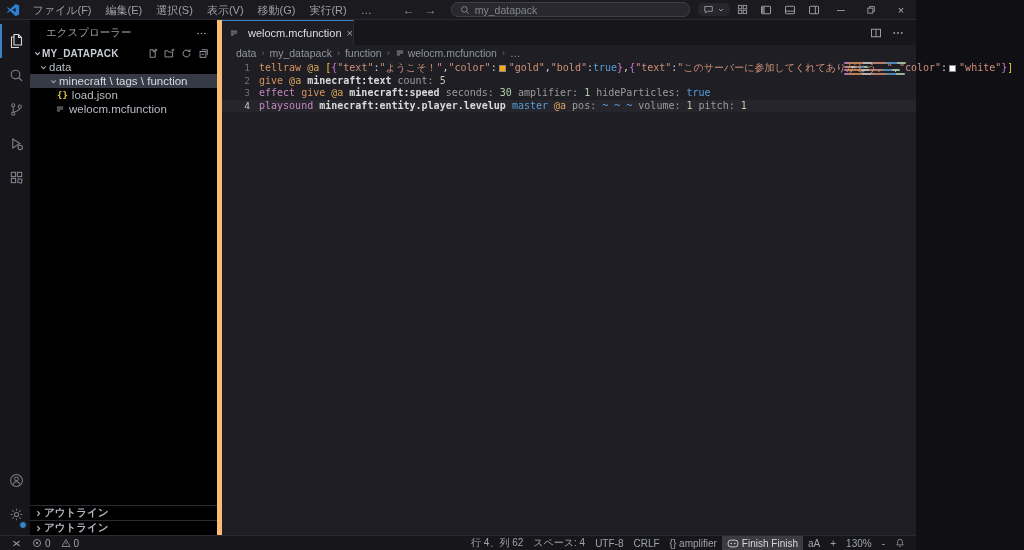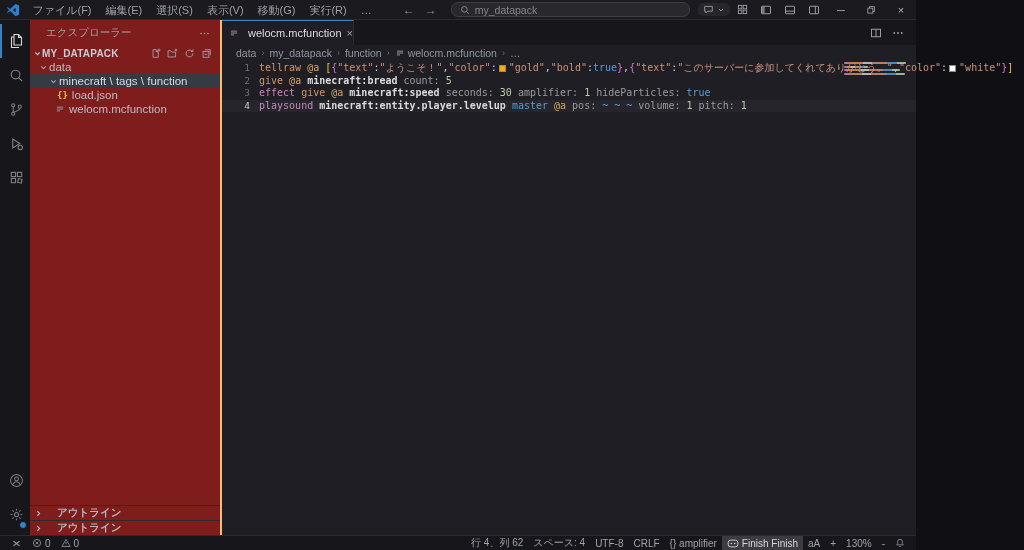--- a/index.html
+++ b/index.html
@@ -26,37 +26,37 @@
   .main { flex:1; display:flex; min-height:0; }
   .activitybar { width:30px; background:#17171b; display:flex; flex-direction:column; align-items:center;
     padding-top:4px; flex:0 0 30px; }
   .ab-item { width:30px; height:34px; display:flex; align-items:center; justify-content:center;
     color:#7a7f88; border-left:2px solid transparent; }
   .ab-item.active { color:#d7d7d7; border-left:2px solid #3584c8; }
   .ab-bottom { margin-top:auto; display:flex; flex-direction:column; align-items:center; padding-bottom:4px; }
   .ab-badge { position:absolute; right:3px; bottom:2px; width:8px; height:8px; border-radius:4px;
     background:#3584c8; border:1px solid #17171b; }
 
-  .sidebar { width:192px; background:#7f1d1d; border-right:2px solid #fdba74; display:flex;
+  .sidebar { width:192px; background:#000000; border-right:5px solid #fdba74; display:flex;
     flex-direction:column; flex:0 0 192px; color:#b8bcc4; }
   .sb-header { height:26px; display:flex; align-items:center; padding:0 10px 0 16px; color:#9da0a6;
     font-size:10.5px; }
   .sb-header .more { margin-left:auto; color:#9da0a6; }
   .sb-section { height:14px; display:flex; align-items:center; font-size:10px; font-weight:bold;
     color:#c8ccd4; padding-left:3px; letter-spacing:.2px; }
   .sb-actions { margin-left:auto; display:flex; gap:6px; padding-right:8px; color:#a7abb3; }
   .tree { font-size:11.5px; }
   .tree-row { height:14px; display:flex; align-items:center; white-space:nowrap; color:#b8bcc4; cursor:default; }
   .tree-row.selected { background:#353a44; color:#d6dae2; }
   .tree-row .chev { display:inline-flex; width:12px; justify-content:center; color:#9da0a6; }
   .json-ico { color:#d9c54a; font-weight:bold; font-size:9px; margin-right:4px;
     font-family:"DejaVu Sans Mono",monospace; }
   .file-ico { color:#8d929b; margin-right:4px; display:inline-flex; }
   .sb-bottomsections { margin-top:auto; }
-  .sb-bsec { height:15px; border-top:1px solid #2a2a30; display:flex; align-items:center; gap:14px;
+  .sb-bsec { height:15px; border-top:1px solid #2a2a30; display:flex; align-items:center; gap:1px;
     font-size:10.5px; font-weight:bold; color:#b4b8c0; padding-left:4px; }
 
   
   .editor { flex:1; display:flex; flex-direction:column; min-width:0; position:relative; }
   .tabstrip { height:25px; background:#17171b; display:flex; flex:0 0 25px; }
   .tab { width:132px; background:#1e1e24; border-top:1px solid #3584c8; border-right:1px solid #2a2a30;
     display:flex; align-items:center; gap:5px; padding:0 7px; font-size:11px; color:#dcdee3; }
   .tab .close { margin-left:auto; color:#9da0a6; font-size:11px; }
   .editor-actions { margin-left:auto; display:flex; align-items:center; gap:10px; padding-right:12px;
     color:#9da0a6; }
@@ -401,21 +401,21 @@
           </span>
         </div>
       <div class="code-area" id="code">
         <div class="minimap" id="minimap">
             <div class="mm-row" style="width: 62px;"></div>
             <div class="mm-row" style="width: 24px;"></div>
             <div class="mm-row" style="width: 56px;"></div>
             <div class="mm-row" style="width: 61px;"></div>
           </div>
       <div class="line"><span class="ln">1</span><span><span class="tk-cmd">tellraw </span><span class="tk-sel">@a </span><span class="tk-br1">[</span><span class="tk-br2">{</span><span class="tk-str">"text"</span><span class="tk-pun">:</span><span class="tk-str">"ようこそ！"</span><span class="tk-pun">,</span><span class="tk-str">"color"</span><span class="tk-pun">:</span><span class="swatch sw-gold"></span><span class="tk-str">"gold"</span><span class="tk-pun">,</span><span class="tk-str">"bold"</span><span class="tk-pun">:</span><span class="tk-kw">true</span><span class="tk-br2">}</span><span class="tk-pun">,</span><span class="tk-br2">{</span><span class="tk-str">"text"</span><span class="tk-pun">:</span><span class="tk-str">"このサーバーに参加してくれてありがとう。"</span><span class="tk-pun">,</span><span class="tk-str">"color"</span><span class="tk-pun">:</span><span class="swatch sw-white"></span><span class="tk-str">"white"</span><span class="tk-br2">}</span><span class="tk-br1">]</span></span></div>
-          <div class="line"><span class="ln">2</span><span><span class="tk-cmd">give </span><span class="tk-sel">@a </span><span class="tk-res">minecraft:bread </span><span class="tk-param">count: </span><span class="tk-num">5</span></span></div>
+          <div class="line"><span class="ln">2</span><span><span class="tk-cmd">give </span><span class="tk-sel">@a </span><span class="tk-res">minecraft:text </span><span class="tk-param">count: </span><span class="tk-num">5</span></span></div>
           <div class="line"><span class="ln">3</span><span><span class="tk-sub">effect </span><span class="tk-cmd">give </span><span class="tk-sel">@a </span><span class="tk-res">minecraft:speed </span><span class="tk-param">seconds: </span><span class="tk-num">30 </span><span class="tk-param">amplifier: </span><span class="tk-num">1 </span><span class="tk-param">hideParticles: </span><span class="tk-kw">true</span></span></div>
           <div class="line current"><span class="ln">4</span><span><span class="tk-sub">playsound </span><span class="tk-res">minecraft:entity.player.levelup </span><span class="tk-kw">master </span><span class="tk-sel">@a </span><span class="tk-param">pos: </span><span class="tk-tilde">~ ~ ~ </span><span class="tk-param">volume: </span><span class="tk-num">1 </span><span class="tk-param">pitch: </span><span class="tk-num">1</span></span></div>
         </div>
     </div>
   </div>
 
   <div class="statusbar">
     <span class="st-left" id="status-left">
         <span class="st-item">
           <span style="display: inline-flex;">

